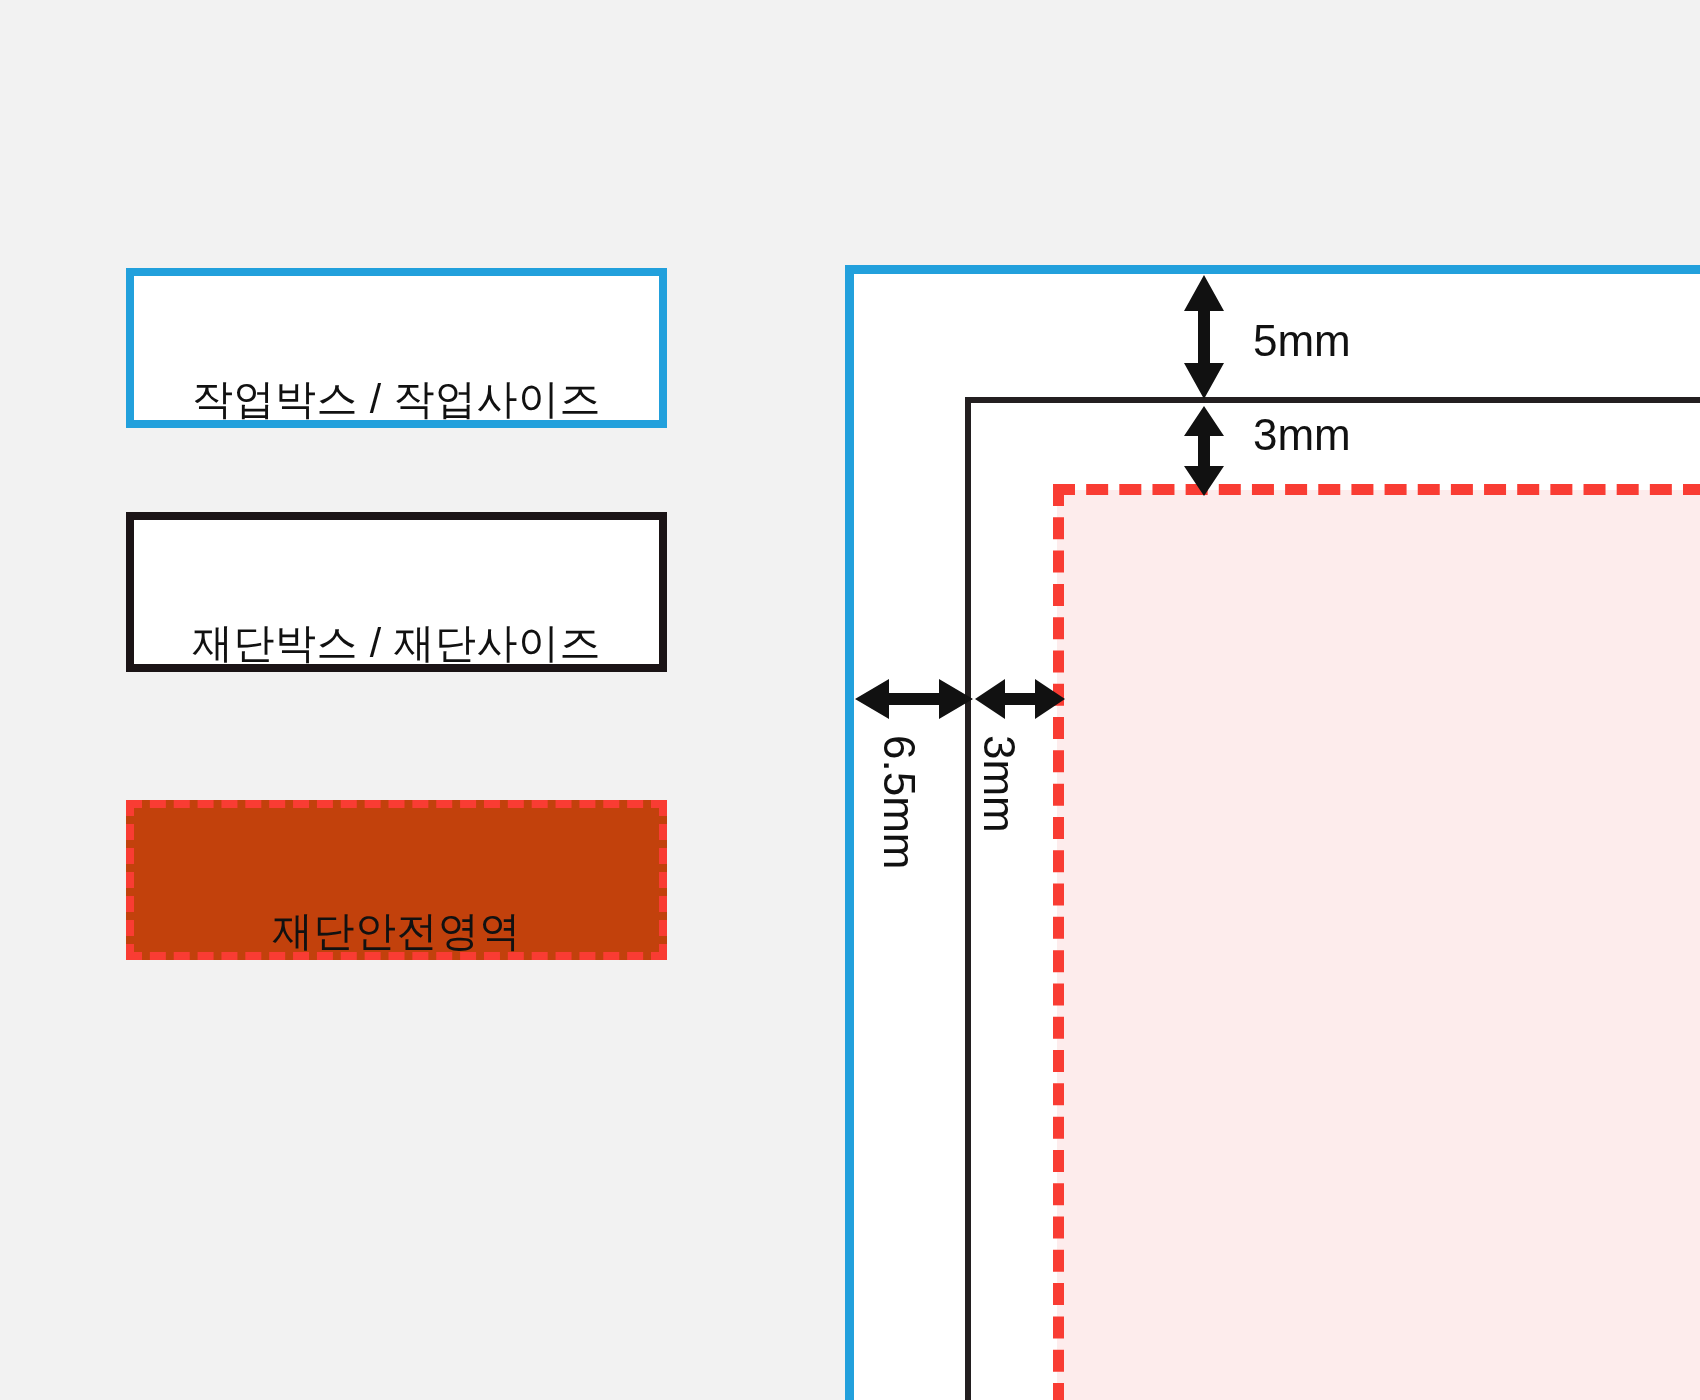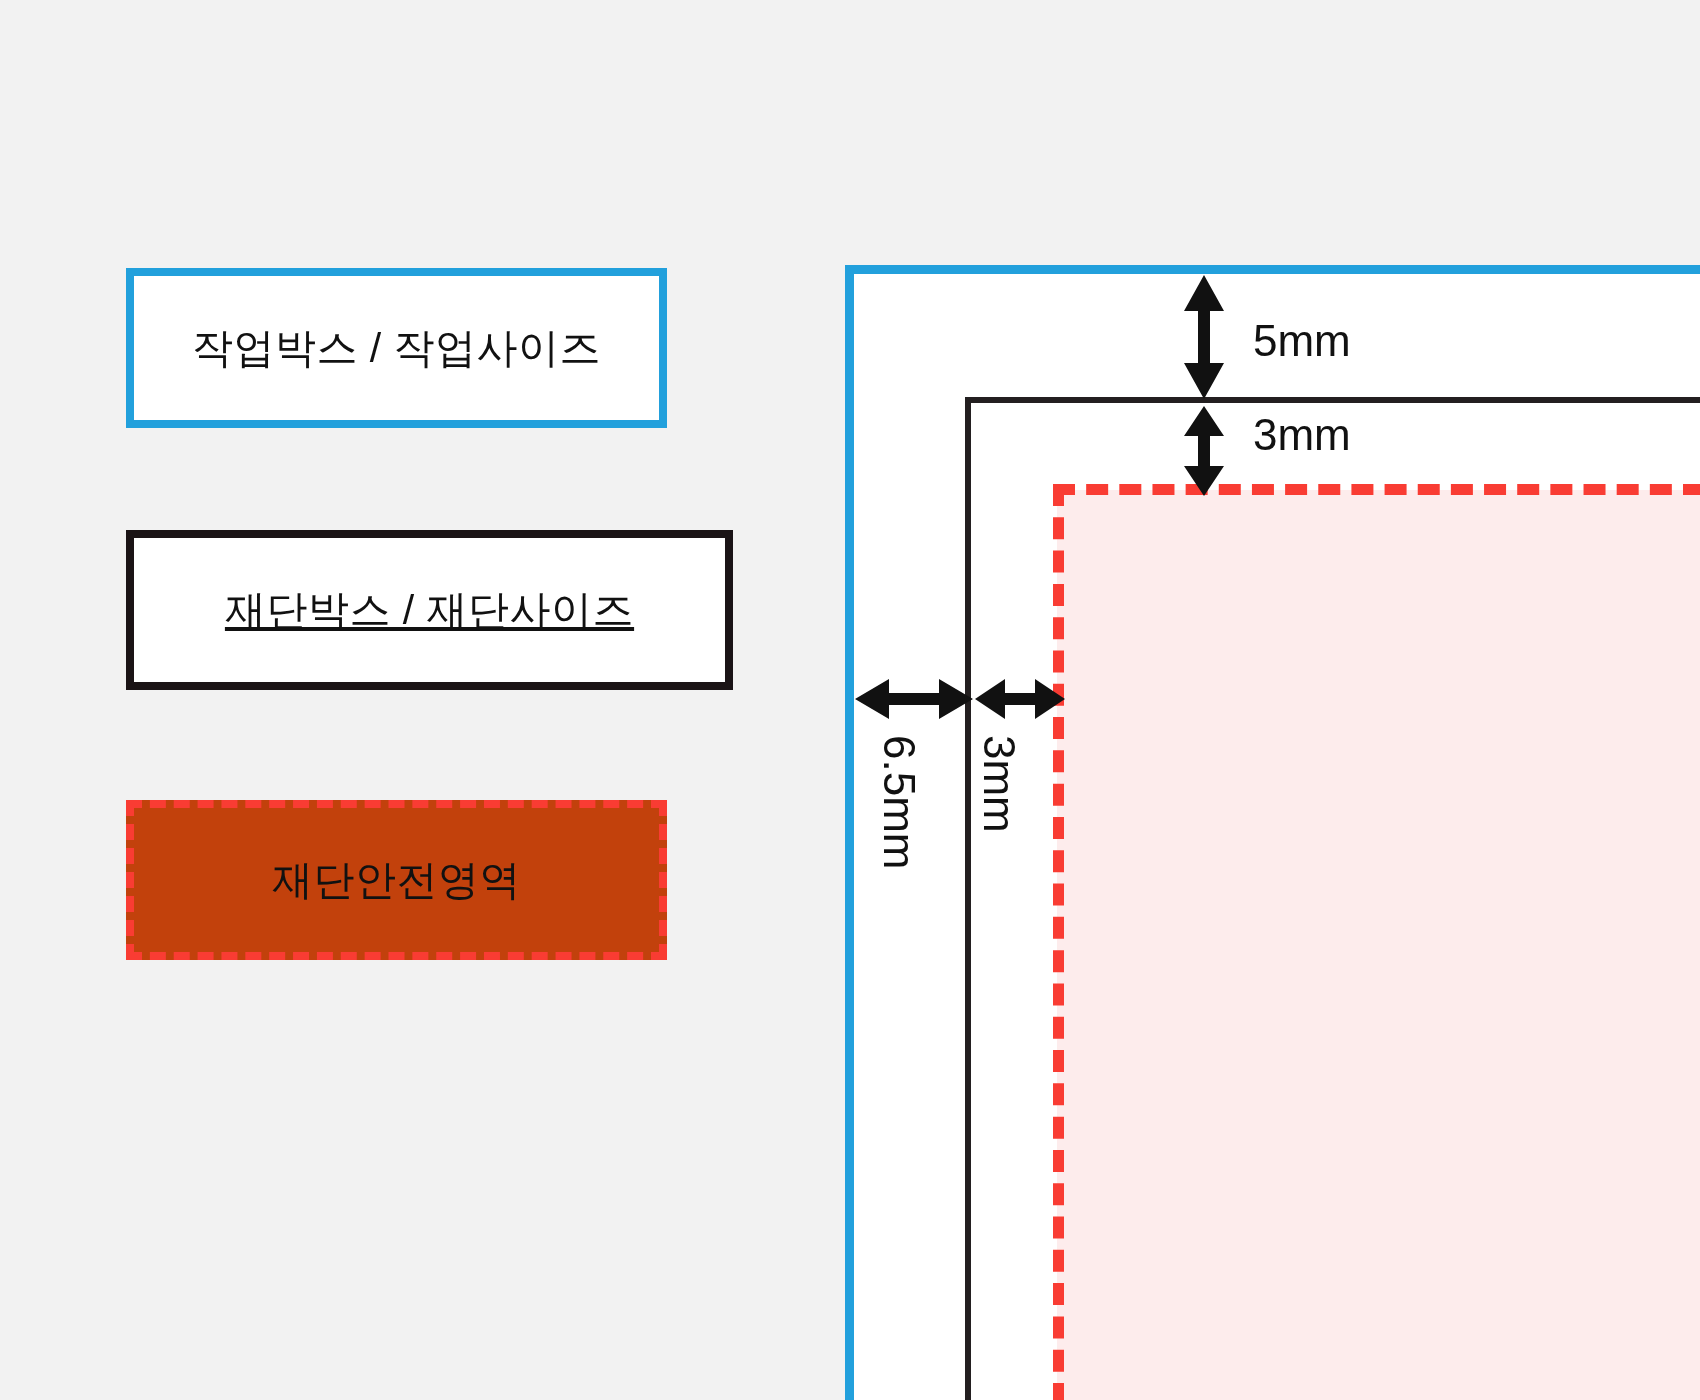--- a/index.html
+++ b/index.html
@@ -20,21 +20,21 @@
     left: 0; top: 0;
     width: 1700px;
     height: 1400px;
   }
 
   
   .legend-box {
     position: absolute;
     box-sizing: border-box;
     display: flex;
-    align-items: center;
+    align-items: flex-end;
     justify-content: center;
     font-size: 41px;
     color: #111111;
     letter-spacing: 0.5px;
   }
   .legend-label {
     white-space: nowrap;
     line-height: 1;
   }
 
@@ -42,26 +42,25 @@
     left: 126px;
     top: 268px;
     width: 541px;
     height: 160px;
     background: #ffffff;
     border: 8px solid #22a0dc;
   }
 
   #legend-trim {
     left: 126px;
-    top: 530px;
-    width: 607px;
+    top: 512px;
+    width: 541px;
     height: 160px;
     background: #ffffff;
     border: 8px solid #1b1416;
-    text-decoration: underline;
   }
 
   #legend-safe {
     left: 126px;
     top: 800px;
     width: 541px;
     height: 160px;
     background: #c2410c;
     border: 8px dashed #f93c33;
   }

